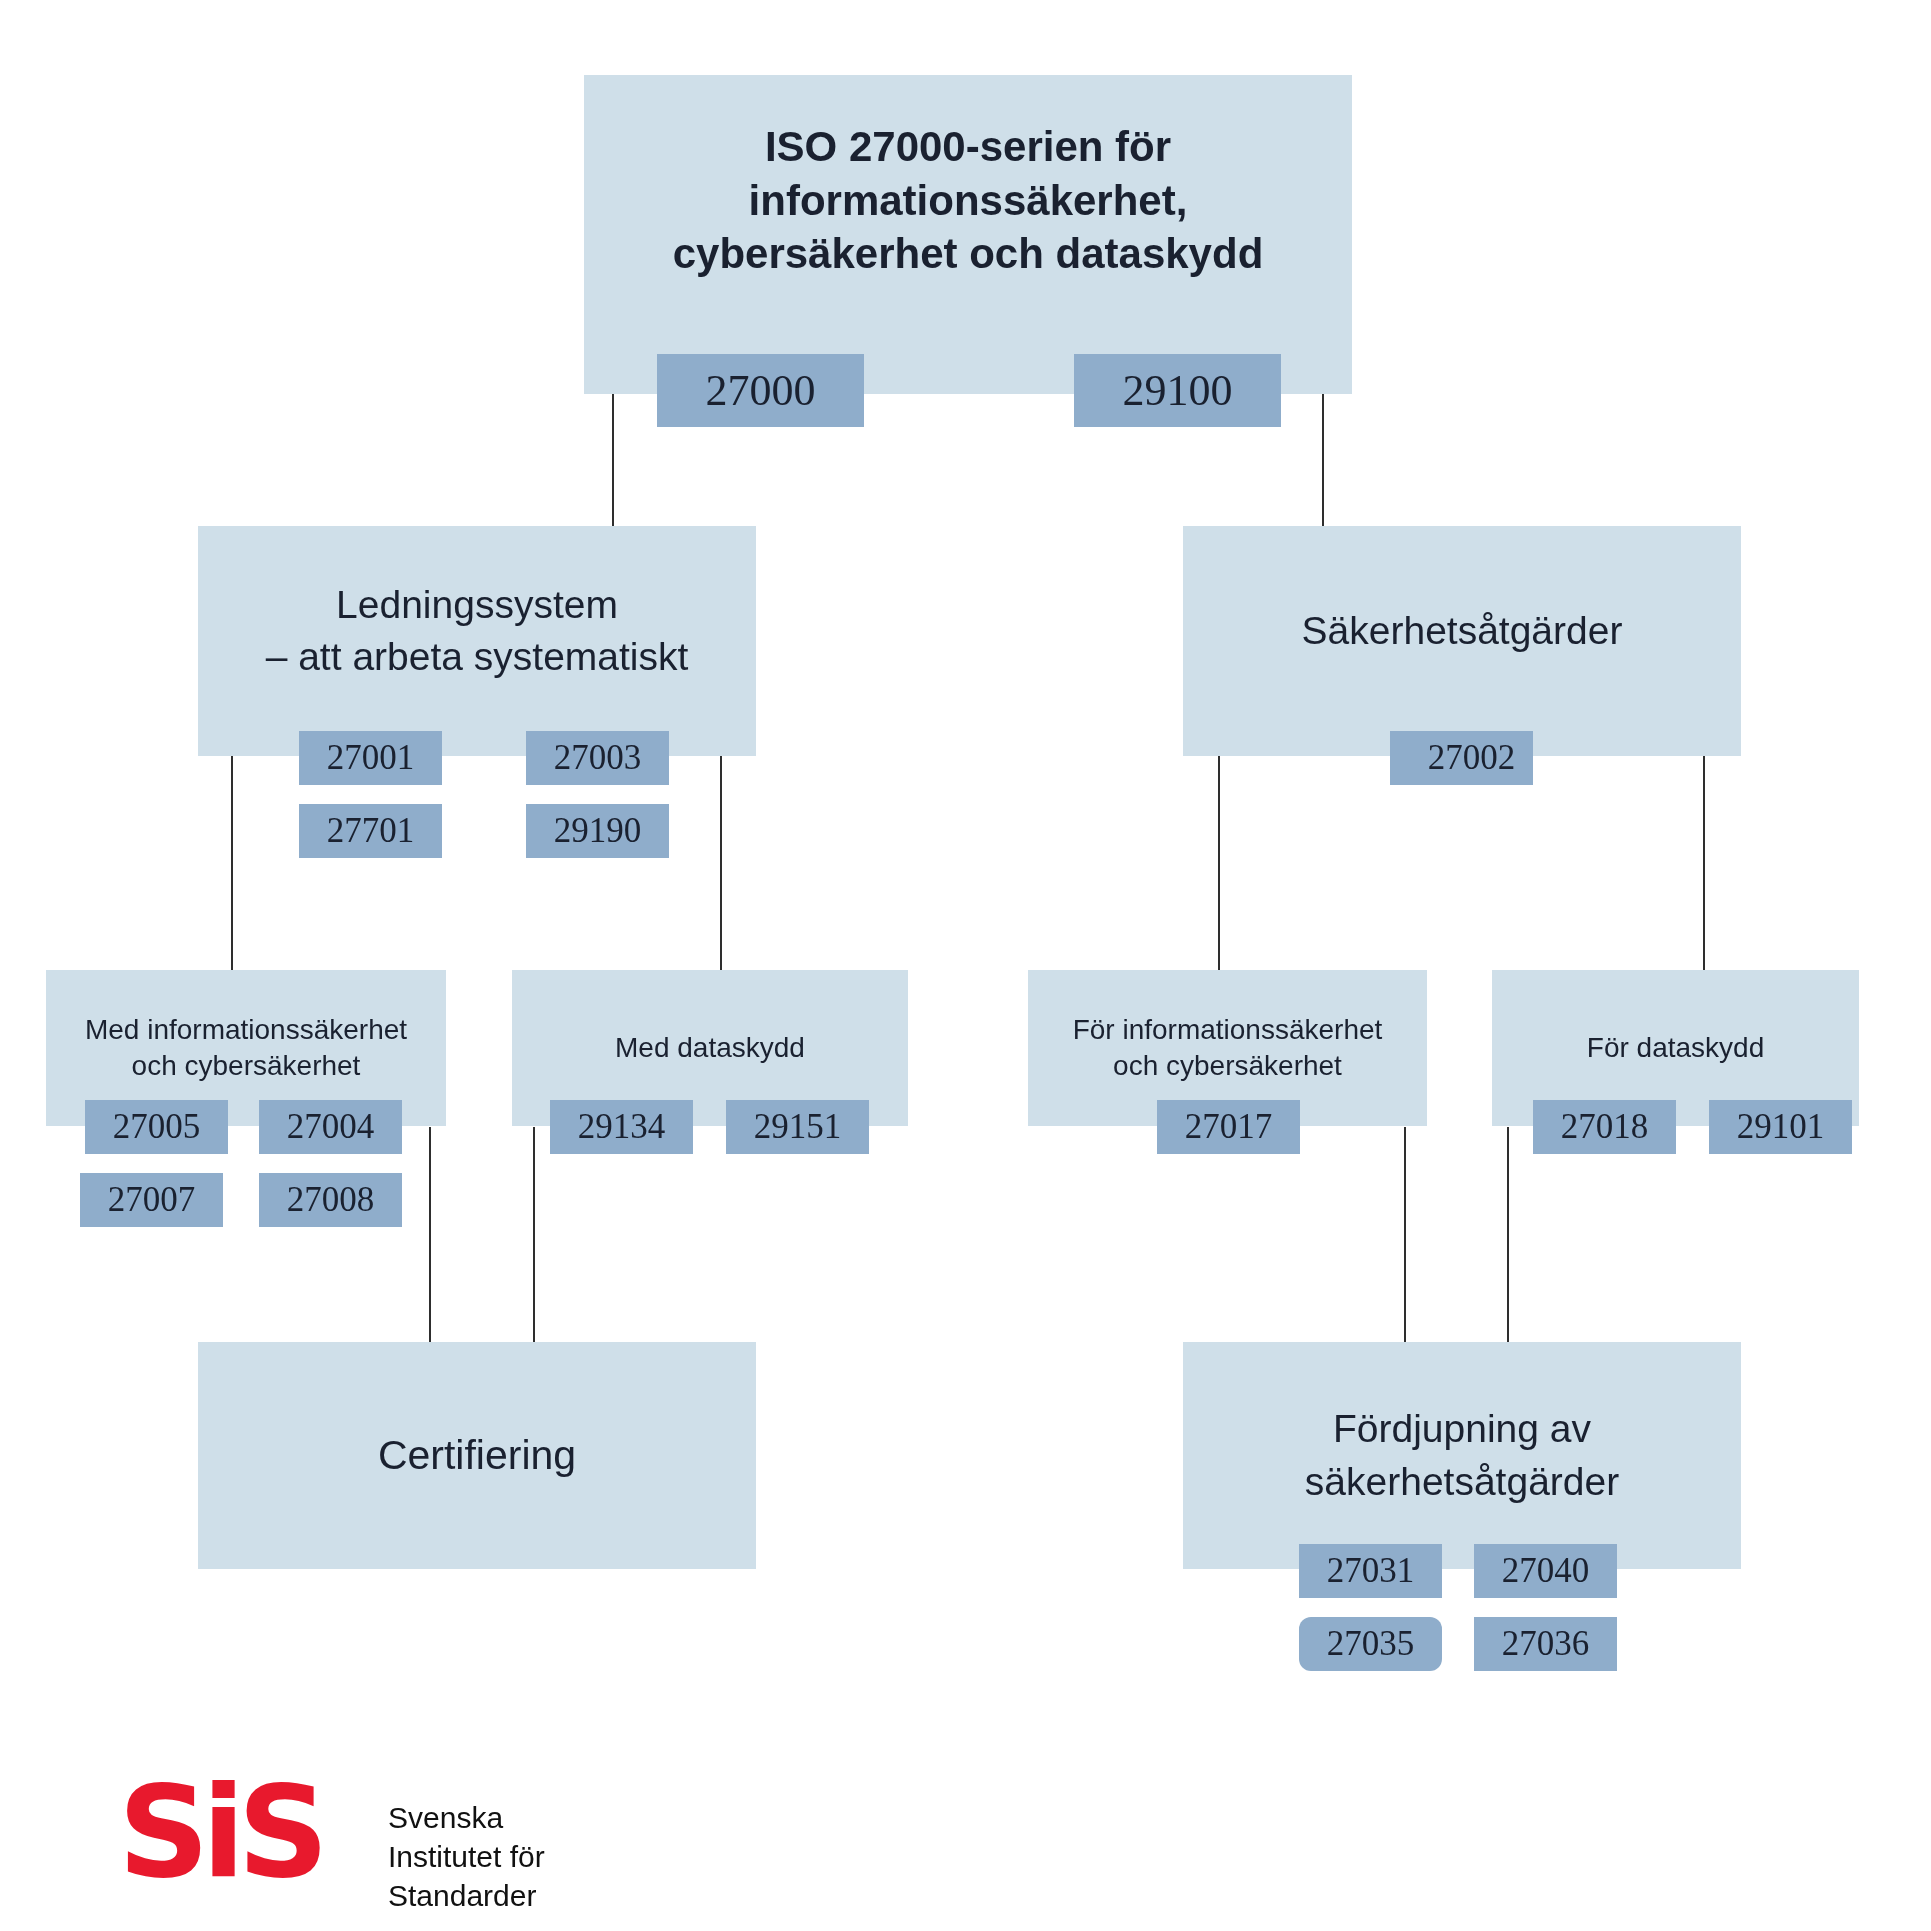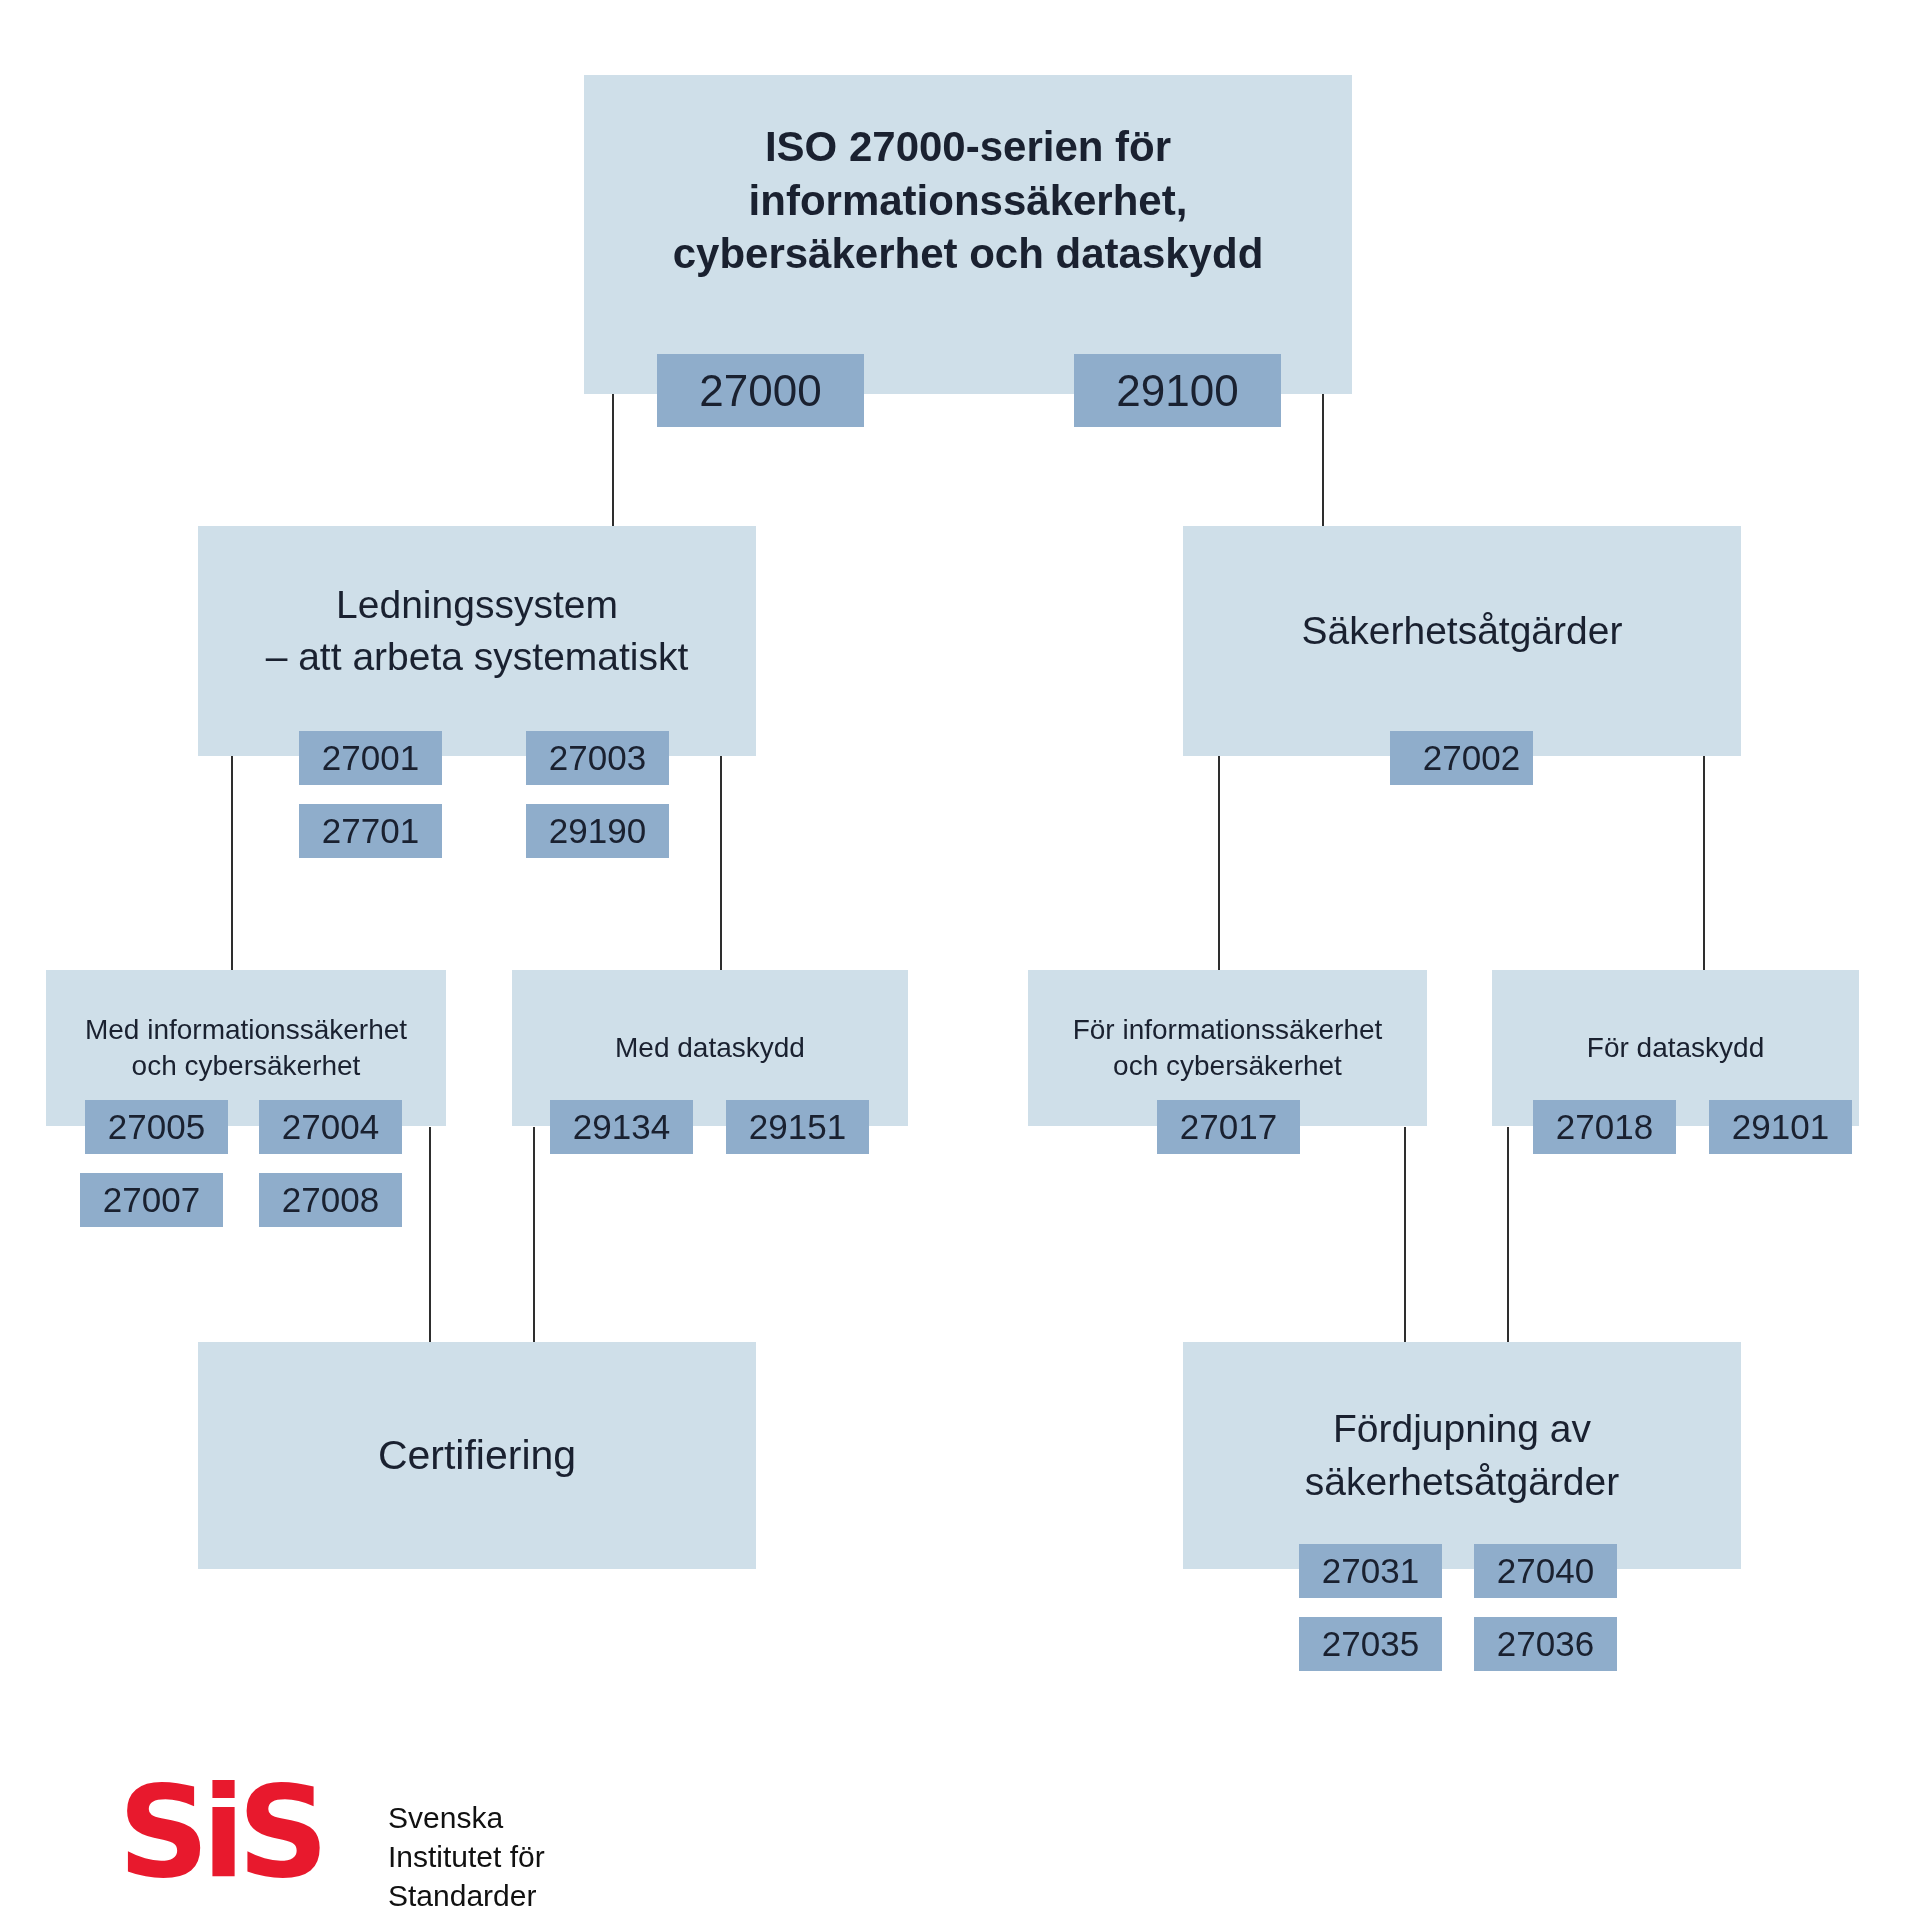--- a/index.html
+++ b/index.html
@@ -22,21 +22,21 @@
     box-sizing:border-box;
   }
   .title{white-space:pre-line;}
   .title-xl{font-size:42px;font-weight:bold;line-height:1.28;}
   .title-lg{font-size:39px;line-height:1.35;}
   .title-md{font-size:28px;line-height:1.3;}
   .title-cert{font-size:41px;line-height:1.3;}
   .badge{
     position:absolute;background:var(--badge-fill);color:var(--text);
     display:flex;align-items:center;justify-content:center;
-    font-family:Liberation Sans, sans-serif;box-sizing:border-box;
+    font-family:Liberation Serif, serif;box-sizing:border-box;
   }
   .badge-lg{width:207px;height:73px;font-size:44px;}
   .badge-sm{width:143px;height:54px;font-size:35px;}
   .logo-mark{
     position:absolute;left:118px;top:1769px;
     font-family:"DejaVu Sans",sans-serif;font-weight:bold;
     font-size:127px;line-height:1;letter-spacing:-7.7px;color:var(--logo-red);
   }
   .logo-name{
     position:absolute;left:340px;top:1798px;
@@ -111,21 +111,21 @@
   <div class="box" style="left:1183px;top:1342px;width:558px;height:227px;">
     <div class="title title-lg">Fördjupning av
 säkerhetsåtgärder</div>
   </div>
 
   <div class="box" style="left:198px;top:1342px;width:558px;height:227px;">
     <div class="title title-cert">Certifiering</div>
   </div>
   <div class="badge badge-sm" style="left:1299px;top:1544px;">27031</div>
   <div class="badge badge-sm" style="left:1474px;top:1544px;">27040</div>
-  <div class="badge badge-sm" style="left:1299px;top:1617px;">27035</div>
+  <div class="badge badge-sm" style="left:1299px;top:1617px;border-radius:12px;">27035</div>
   <div class="badge badge-sm" style="left:1474px;top:1617px;">27036</div>
 
   <div class="logo-mark">SiS</div>
   <div class="logo-name">Svenska
 Institutet för
 Standarder</div>
 
 </div>
 
 

